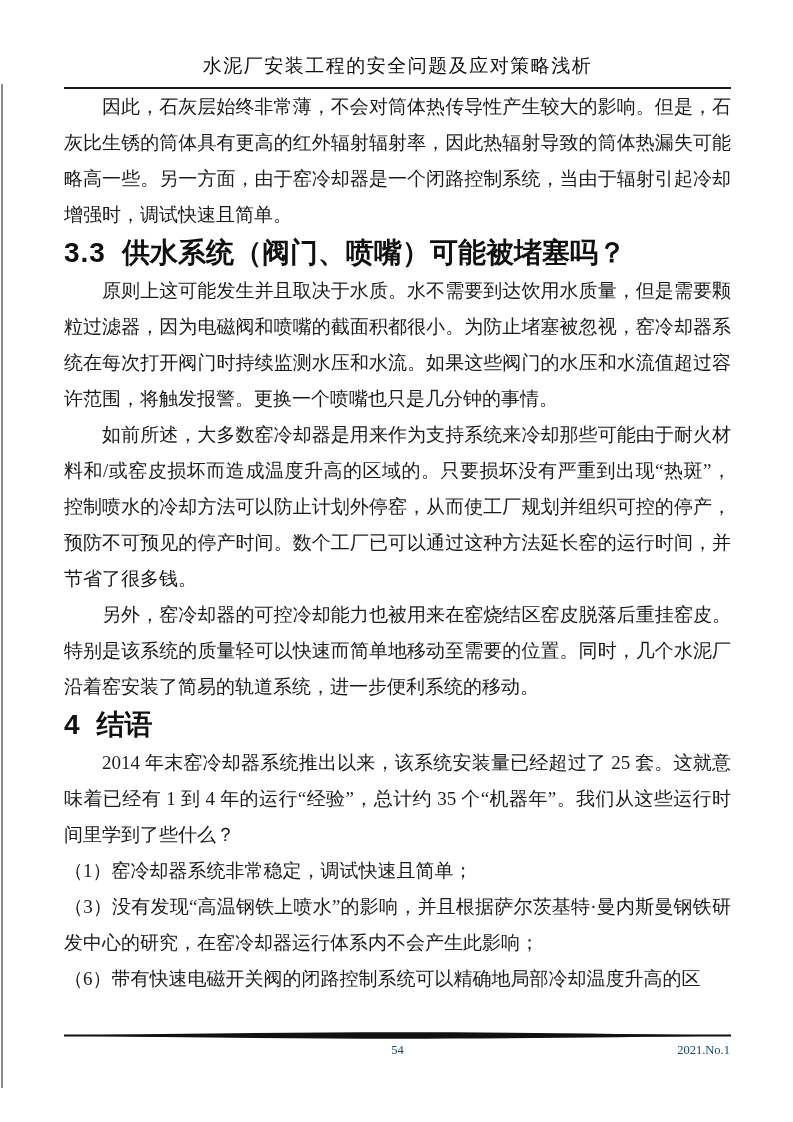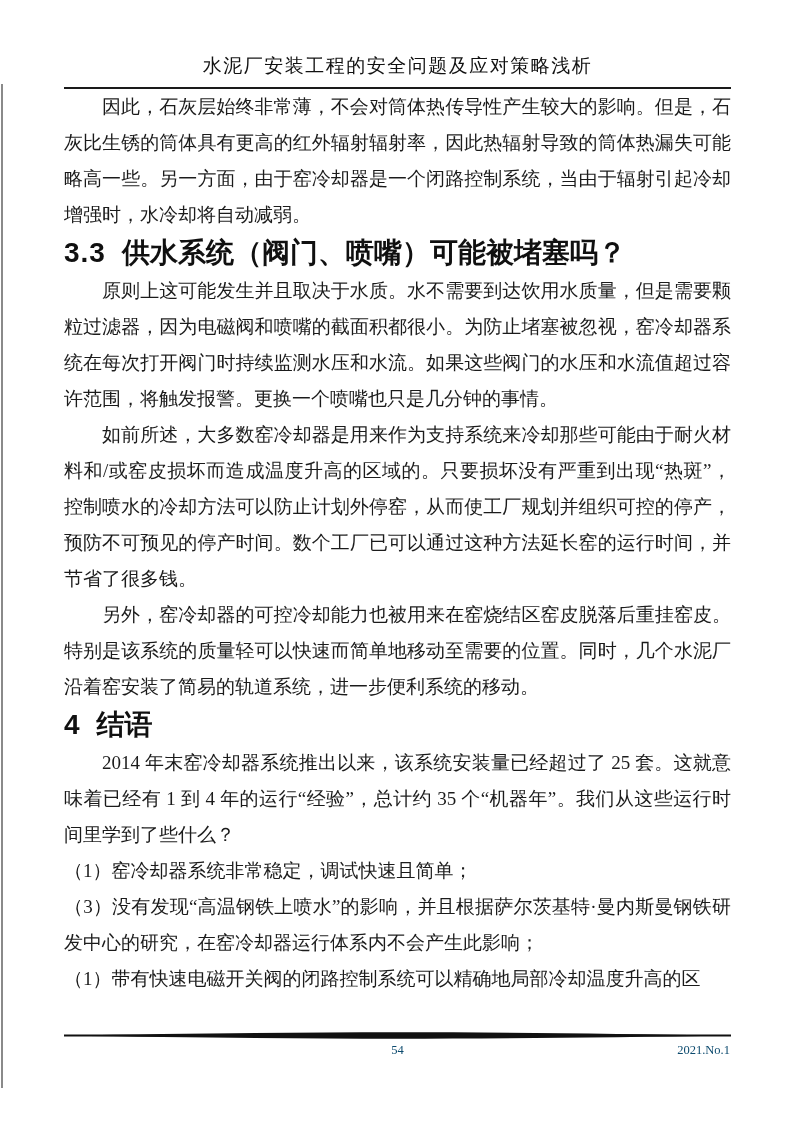--- a/index.html
+++ b/index.html
@@ -101,42 +101,42 @@
 
   <div class="scan-edge"></div>
 
   <div class="header">
     <div class="running-title">水泥厂安装工程的安全问题及应对策略浅析</div>
     <div class="header-rule"></div>
   </div>
 
   <div class="content">
 
-    <p class="para-indent">因此，石灰层始终非常薄，不会对筒体热传导性产生较大的影响。但是，石灰比生锈的筒体具有更高的红外辐射辐射率，因此热辐射导致的筒体热漏失可能略高一些。另一方面，由于窑冷却器是一个闭路控制系统，当由于辐射引起冷却增强时，水冷却将自动减弱。</p>
+    <p class="para-indent">因此，石灰层始终非常薄，不会对筒体热传导性产生较大的影响。但是，石灰比生锈的筒体具有更高的红外辐射辐射率，因此热辐射导致的筒体热漏失可能略高一些。另一方面，由于窑冷却器是一个闭路控制系统，当由于辐射引起冷却增强时，调试快速且简单。</p>
 
     <h3 class="section-heading">
       <span class="sec-num">3.3</span><span>供水系统（阀门、喷嘴）可能被堵塞吗？</span>
     </h3>
 
     <p class="para-indent">原则上这可能发生并且取决于水质。水不需要到达饮用水质量，但是需要颗粒过滤器，因为电磁阀和喷嘴的截面积都很小。为防止堵塞被忽视，窑冷却器系统在每次打开阀门时持续监测水压和水流。如果这些阀门的水压和水流值超过容许范围，将触发报警。更换一个喷嘴也只是几分钟的事情。</p>
 
     <p class="para-indent">如前所述，大多数窑冷却器是用来作为支持系统来冷却那些可能由于耐火材料和/或窑皮损坏而造成温度升高的区域的。只要损坏没有严重到出现“热斑”，控制喷水的冷却方法可以防止计划外停窑，从而使工厂规划并组织可控的停产，预防不可预见的停产时间。数个工厂已可以通过这种方法延长窑的运行时间，并节省了很多钱。</p>
 
     <p class="para-indent">另外，窑冷却器的可控冷却能力也被用来在窑烧结区窑皮脱落后重挂窑皮。特别是该系统的质量轻可以快速而简单地移动至需要的位置。同时，几个水泥厂沿着窑安装了简易的轨道系统，进一步便利系统的移动。</p>
 
     <h3 class="section-heading">
       <span class="sec-num">4</span><span>结语</span>
     </h3>
 
     <p class="para-indent">2014 年末窑冷却器系统推出以来，该系统安装量已经超过了 25 套。这就意味着已经有 1 到 4 年的运行“经验”，总计约 35 个“机器年”。我们从这些运行时间里学到了些什么？</p>
 
     <div>
       <p class="item">（1）窑冷却器系统非常稳定，调试快速且简单；</p>
       <p class="item">（3）没有发现“高温钢铁上喷水”的影响，并且根据萨尔茨基特·曼内斯曼钢铁研发中心的研究，在窑冷却器运行体系内不会产生此影响；</p>
-      <p class="item">（1）带有快速电磁开关阀的闭路控制系统可以精确地局部冷却温度升高的区</p>
+      <p class="item">（6）带有快速电磁开关阀的闭路控制系统可以精确地局部冷却温度升高的区</p>
     </div>
 
   </div>
 
   <div class="footer">
     <svg class="footer-rule-svg" viewBox="0 0 667 9" xmlns="http://www.w3.org/2000/svg" aria-hidden="true">
       <rect x="0" y="3.5" width="667" height="2" fill="#111"></rect>
       <path d="M0,4.5 C120,2.5 230,1.2 333,1.2 C436,1.2 547,2.5 667,4.5 C547,6.5 436,7.8 333,7.8 C230,7.8 120,6.5 0,4.5 Z" fill="#111"></path>
     </svg>
     <div class="footer-row">

